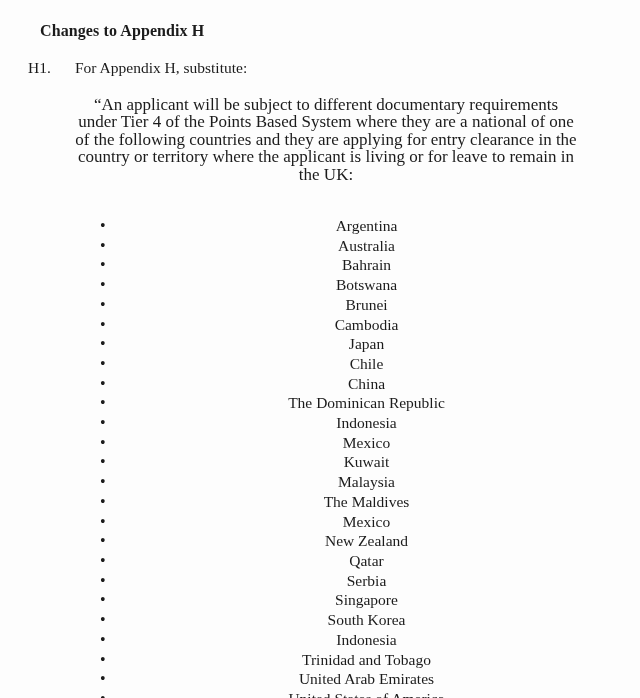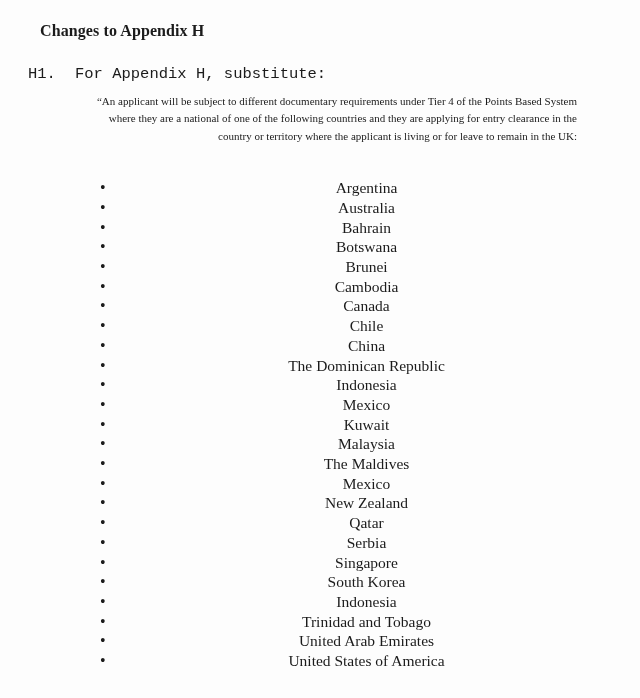--- a/index.html
+++ b/index.html
@@ -21,37 +21,36 @@
   }
   .heading {
     margin: 12px;
     font-size: 16px;
     font-weight: bold;
     line-height: 19px;
     letter-spacing: 0.1px;
   }
   .clause {
     display: flex;
-    margin-top: 26px;
+    margin-top: 19px;
     font-size: 15.5px;
     line-height: 17px;
-    font-family: Liberation Mono, monospace;
   }
   .clause-number {
     flex: 0 0 47px;
   }
   .clause-text {
     flex: 1;
   }
   .quote-para {
-    margin: 10px 0 0 47px;
+    margin: 20px 0 0 47px;
     width: 502px;
-    font-size: 11px;
+    font-size: 17px;
     line-height: 17.4px;
-    text-align: right;
+    text-align: center;
   }
   .countries {
     list-style: none;
     margin: 33px 0 0 0;
     padding: 0;
     font-size: 15.5px;
   }
   .countries li {
     position: relative;
     padding-left: 95px;
@@ -81,21 +80,21 @@
 
   <p class="quote-para">“An applicant will be subject to different documentary requirements under Tier 4 of the Points Based System where they are a national of one of the following countries and they are applying for entry clearance in the country or territory where the applicant is living or for leave to remain in the UK:</p>
 
   <ul class="countries">
     <li>Argentina</li>
     <li>Australia</li>
     <li>Bahrain</li>
     <li>Botswana</li>
     <li>Brunei</li>
     <li>Cambodia</li>
-    <li>Canada</li>
+    <li>Japan</li>
     <li>Chile</li>
     <li>China</li>
     <li>The Dominican Republic</li>
     <li>Indonesia</li>
     <li>Mexico</li>
     <li>Kuwait</li>
     <li>Malaysia</li>
     <li>The Maldives</li>
     <li>Mexico</li>
     <li>New Zealand</li>

